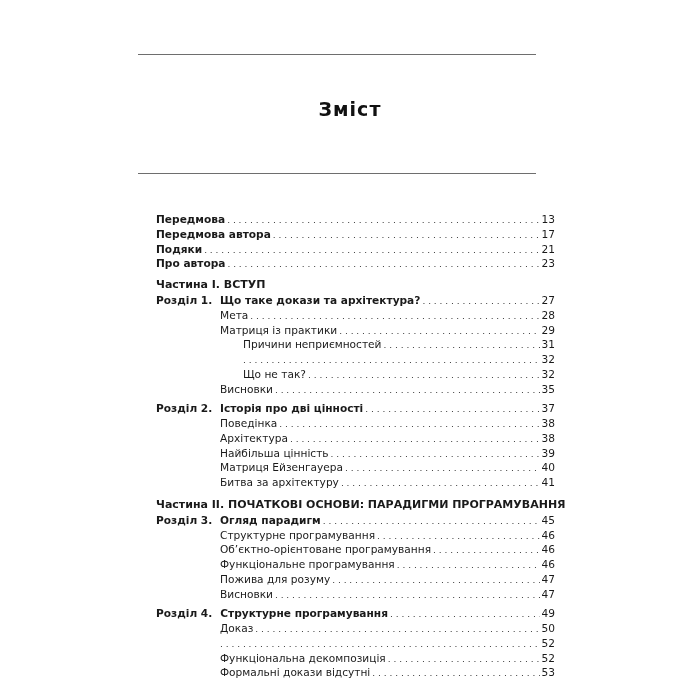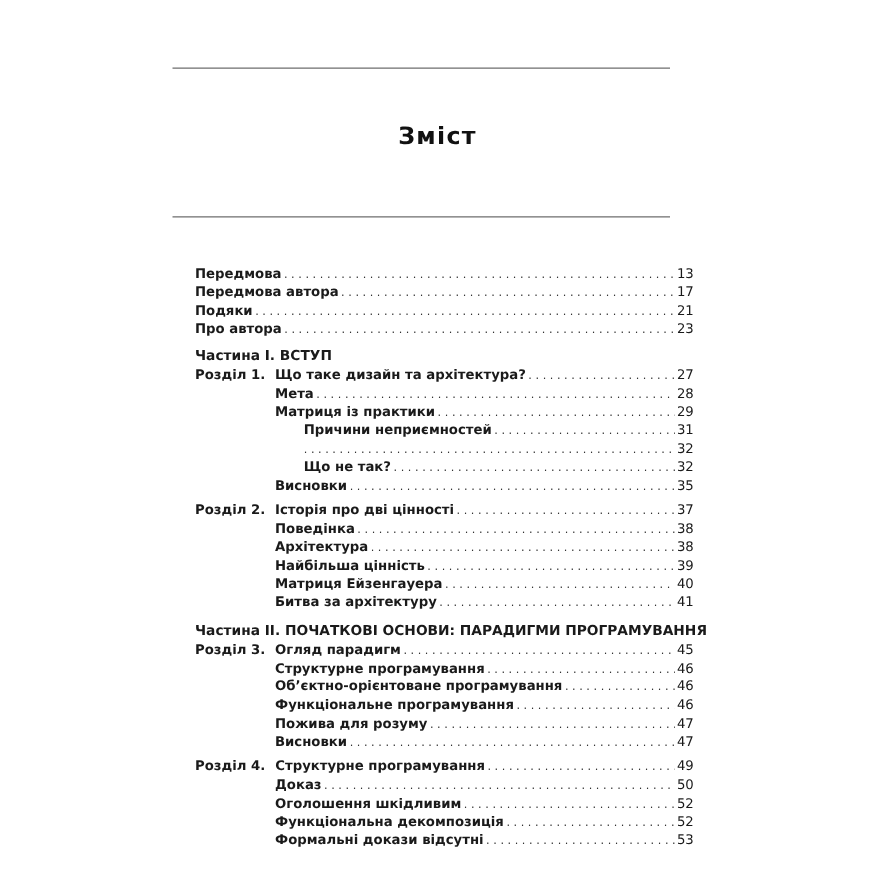--- a/index.html
+++ b/index.html
@@ -57,21 +57,20 @@
       flex: 0 0 64px;
     }
     .row .label.inline {
       width: auto;
       flex: 0 0 auto;
       margin-right: 8px;
     }
     .row .text {
       flex: 0 0 auto;
       padding-right: 2px;
-      font-weight: bold;
     }
     .row .leader {
       flex: 1 1 auto;
       overflow: hidden;
       color: #333;
       letter-spacing: 1.2px;
       font-size: 9px;
     }
     .row .leader::before {
       content: ". . . . . . . . . . . . . . . . . . . . . . . . . . . . . . . . . . . . . . . . . . . . . . . . . . . . . . . . . . . . . . . . . . . . . . . . . . . . . . . . . . . . . . . . . . . . . . . . . . . . . . .";
@@ -126,21 +125,21 @@
     <span class="leader"></span>
     <span class="page">23</span>
   </div>
 
   <div class="gap-sm"></div>
 
   <div class="part">Частина I. ВСТУП</div>
 
   <div class="row chapter">
     <span class="label">Розділ 1.</span>
-    <span class="text">Що таке дизайн та архітектура?</span>
+    <span class="text">Що таке докази та архітектура?</span>
     <span class="leader"></span>
     <span class="page">27</span>
   </div>
   <div class="row lvl1">
     <span class="text">Мета</span>
     <span class="leader"></span>
     <span class="page">28</span>
   </div>
   <div class="row lvl1">
     <span class="text">Матриця із практики</span>
@@ -244,21 +243,20 @@
     <span class="text">Структурне програмування</span>
     <span class="leader"></span>
     <span class="page">49</span>
   </div>
   <div class="row lvl1">
     <span class="text">Доказ</span>
     <span class="leader"></span>
     <span class="page">50</span>
   </div>
   <div class="row lvl1">
-    <span class="text">Оголошення шкідливим</span>
     <span class="leader"></span>
     <span class="page">52</span>
   </div>
   <div class="row lvl1">
     <span class="text">Функціональна декомпозиція</span>
     <span class="leader"></span>
     <span class="page">52</span>
   </div>
   <div class="row lvl1">
     <span class="text">Формальні докази відсутні</span>

